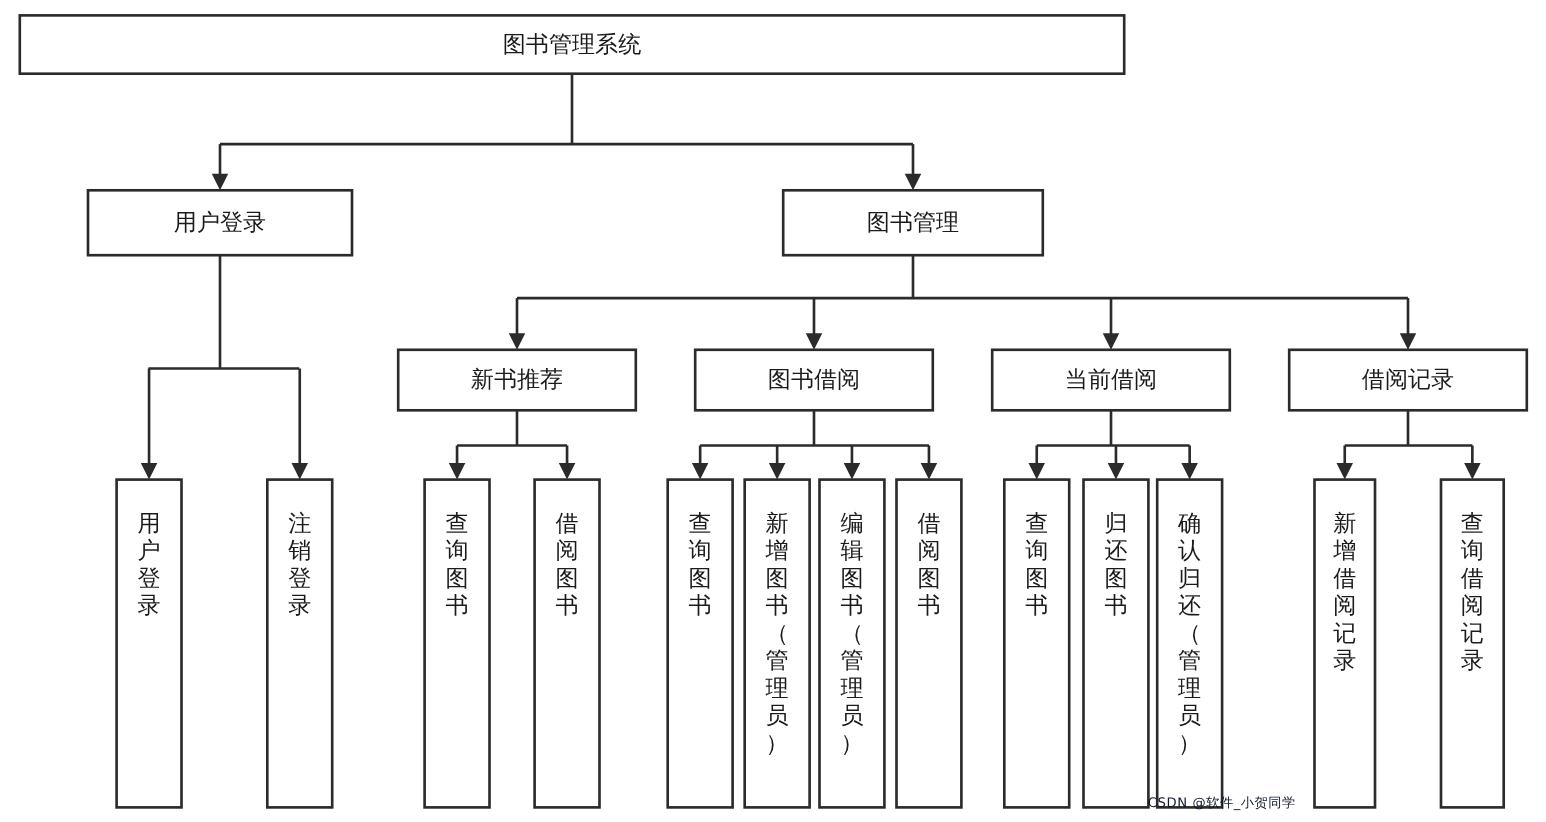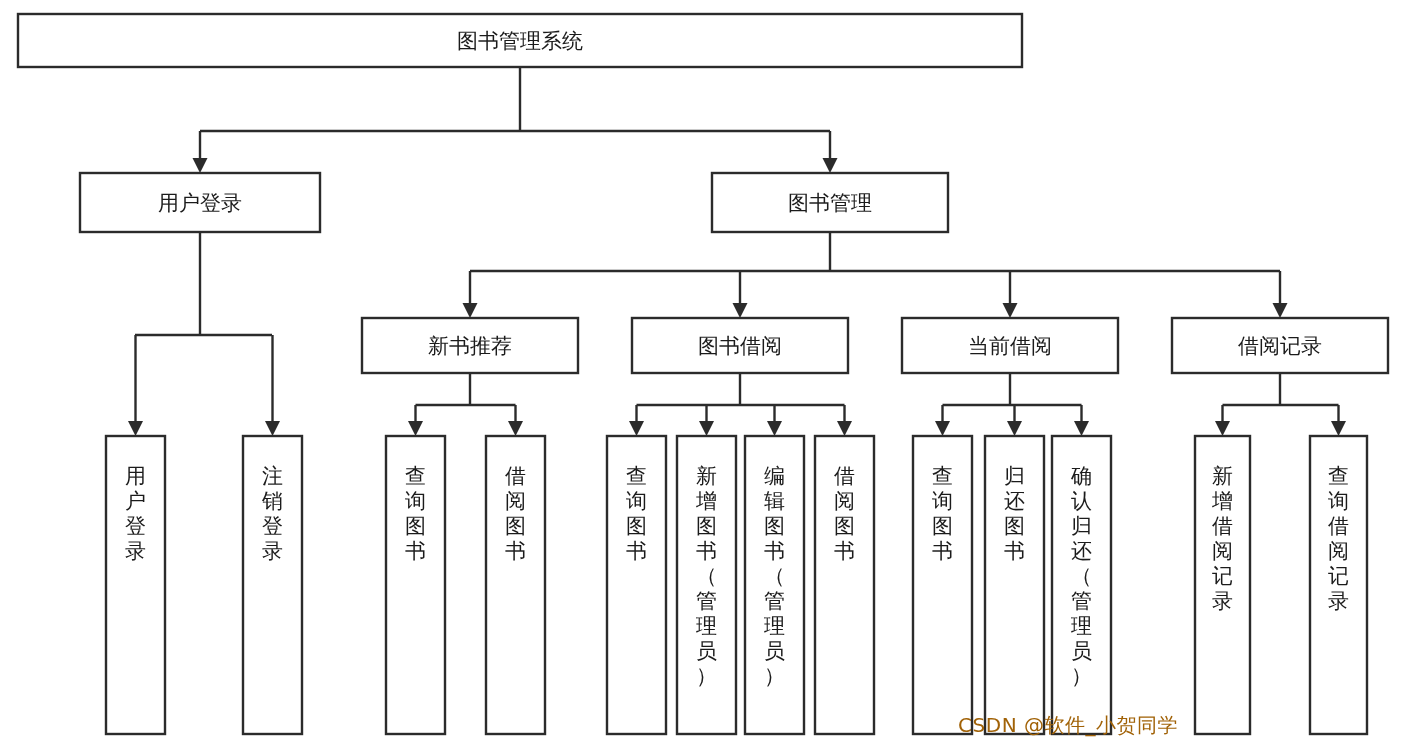--- a/index.html
+++ b/index.html
@@ -49,22 +49,22 @@
     stroke-linecap: butt;
   }
   .arrow-head {
     fill: #2b2b2b;
     stroke: none;
   }
   .watermark {
     position: absolute;
     right: 14px;
     bottom: 8px;
-    color: #a16207;
-    font-size: 20px;
+    color: #0f172a;
+    font-size: 12px;
     font-family: "DejaVu Sans", "Liberation Sans", sans-serif;
     letter-spacing: 0.5px;
     white-space: nowrap;
     pointer-events: none;
   }
 </style>
 </head>
 <body>
 
 <div id="diagram-root">

